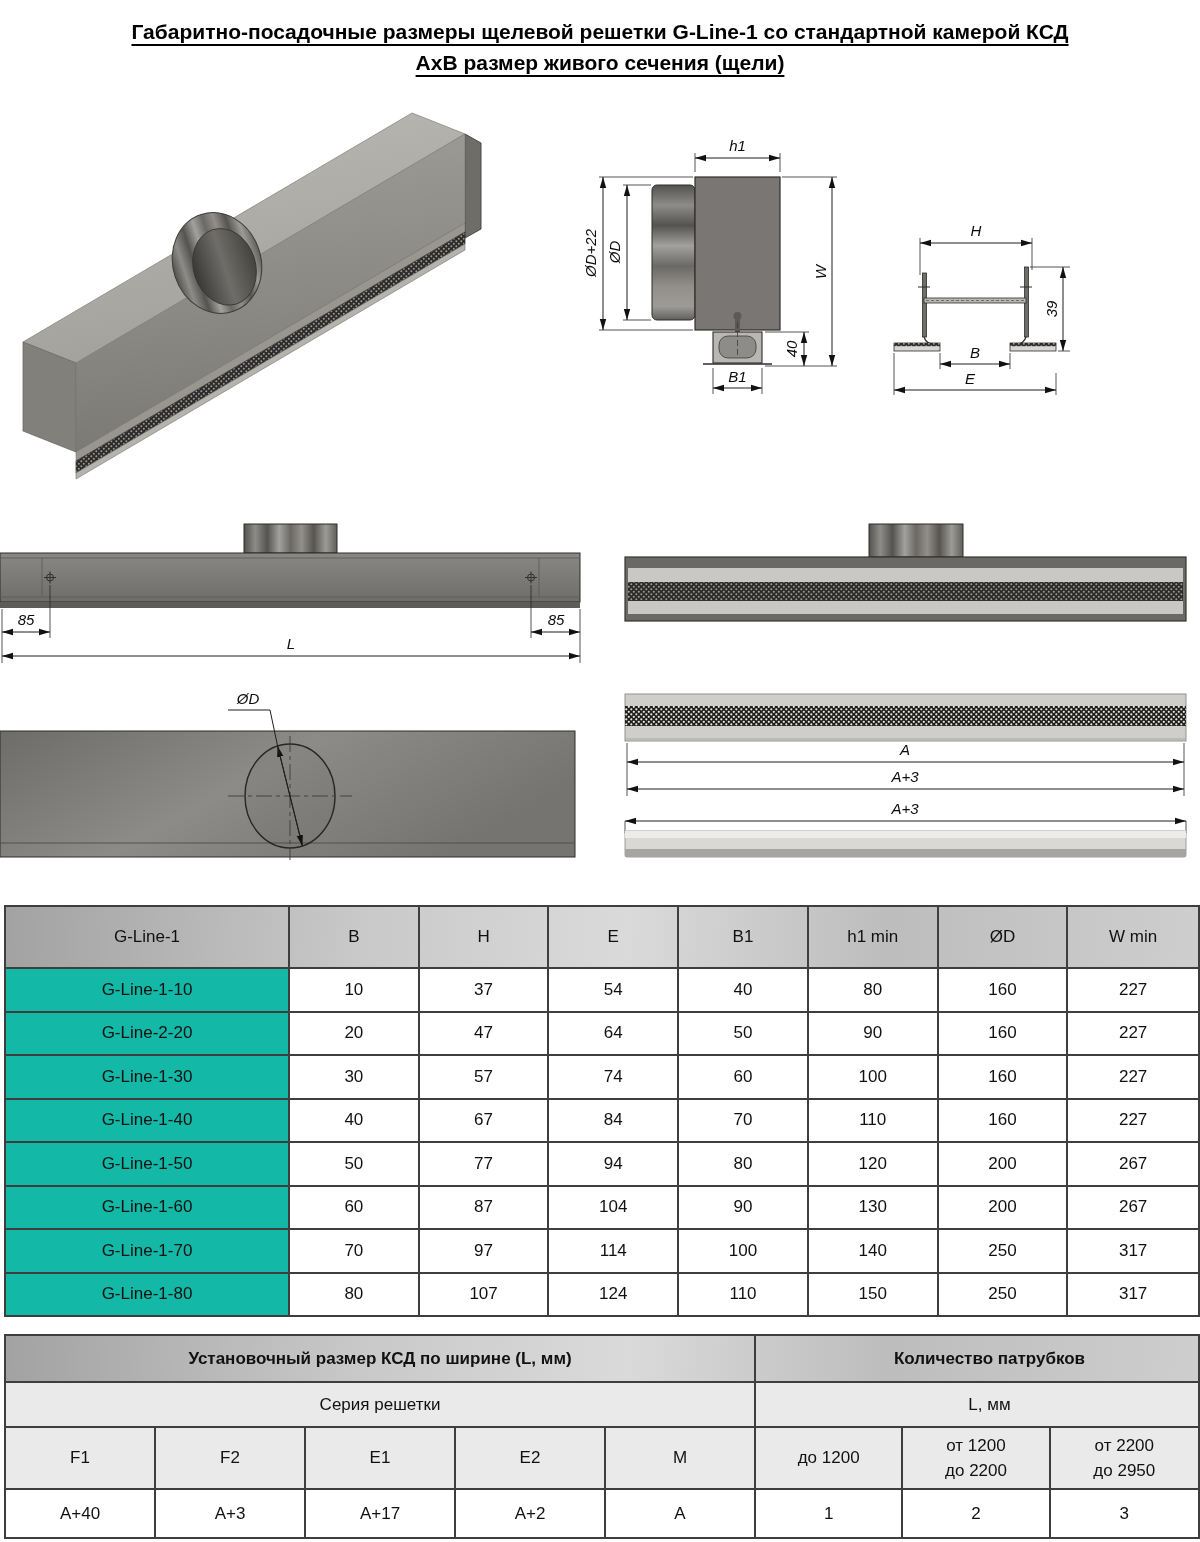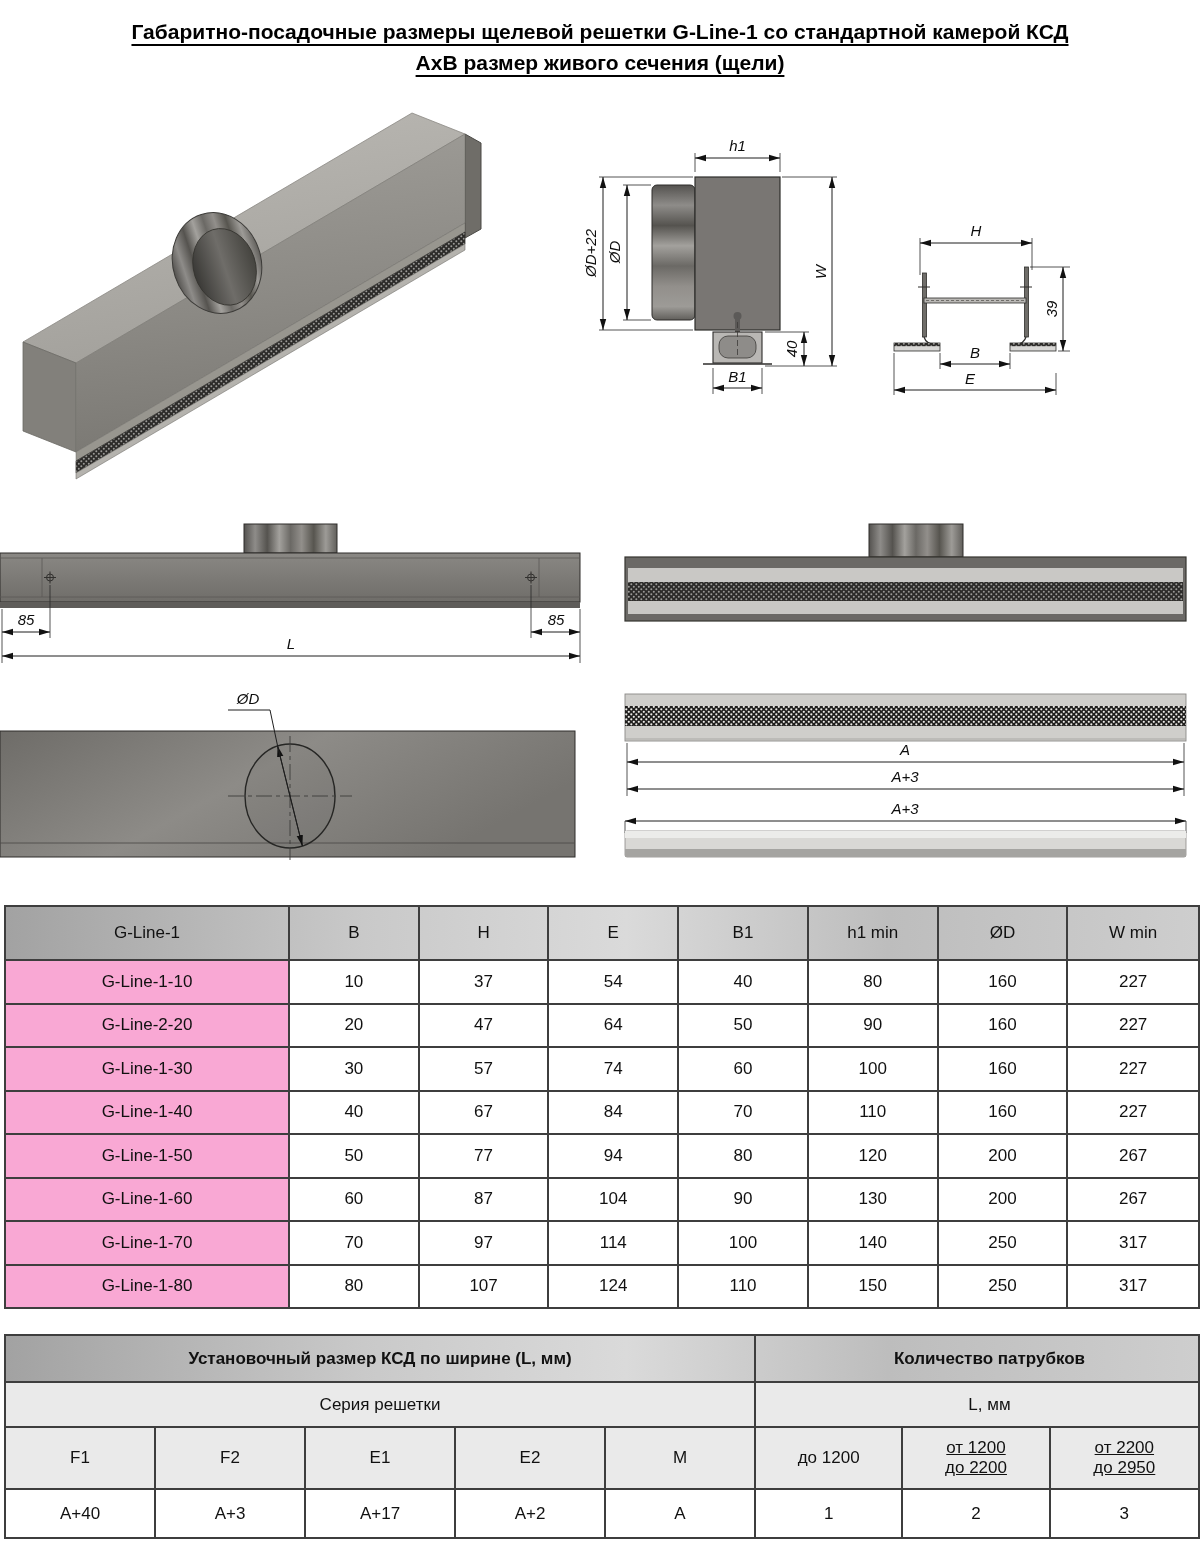--- a/index.html
+++ b/index.html
@@ -14,32 +14,32 @@
   .dim{font-family:"Liberation Sans",sans-serif;font-style:italic;font-size:15px;fill:#0d0d0d;}
   
   .tbl{position:absolute;left:4px;width:1192px;border:2px solid #3e3e3e;box-sizing:content-box;}
   .trow{display:grid;box-sizing:border-box;}
   .t1 .trow{grid-template-columns:284px repeat(7,1fr);}
   .trow > div{display:flex;align-items:center;justify-content:center;
               border-right:2px solid #3e3e3e;font-size:17px;text-align:center;}
   .trow > div:last-child{border-right:none;border-radius:6px;}
   .brow{border-top:2px solid #3e3e3e;}
   .hgrad{background:linear-gradient(91deg,#a2a2a2 0%,#c9c9c9 30%,#dadada 52%,#bdbdbd 74%,#cecece 100%);}
-  .t1 .hrow{height:52px;}
+  .t1 .hrow{height:60px;}
   .t1 .brow{height:43.5px;}
   .t1 .brow > div{background:#ffffff;}
-  .t1 .brow > div:first-child{background:#f9a8d4;text-align:right;}
+  .t1 .brow > div:first-child{background:#14b8a6;text-align:right;}
   .t2 .trow{grid-template-columns:repeat(5,150px) repeat(3,1fr);}
   .t2 .r1{height:45px;font-weight:bold;}
   .t2 .r2{height:45px;background:#eaeaea;}
   .t2 .r3{height:62px;background:#eaeaea;}
   .t2 .r4{height:49px;background:#ffffff;}
   .span5{grid-column:1/6;}
   .span3{grid-column:6/9;padding-left:25px;}
-  .pre{white-space:pre-line;line-height:20px;text-decoration:underline;}
+  .pre{white-space:pre-line;line-height:25px;}
 </style>
 </head>
 <body>
 
 <div class="page">
 
   <svg width="0" height="0" style="position:absolute">
     <defs>
       <marker id="arr" markerWidth="11" markerHeight="8" refX="11" refY="4" orient="auto-start-reverse" markerUnits="userSpaceOnUse">
         <path d="M0,0.8 L11,4 L0,7.2 Z" fill="#111"></path>

